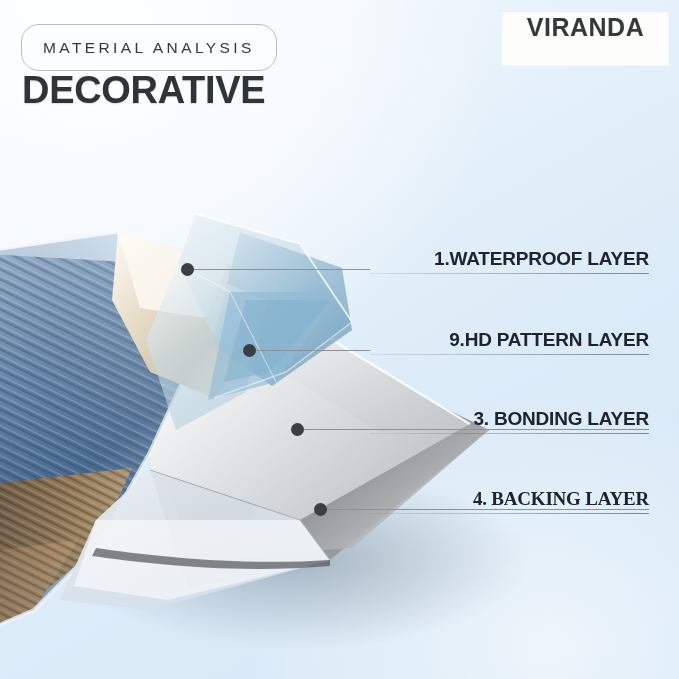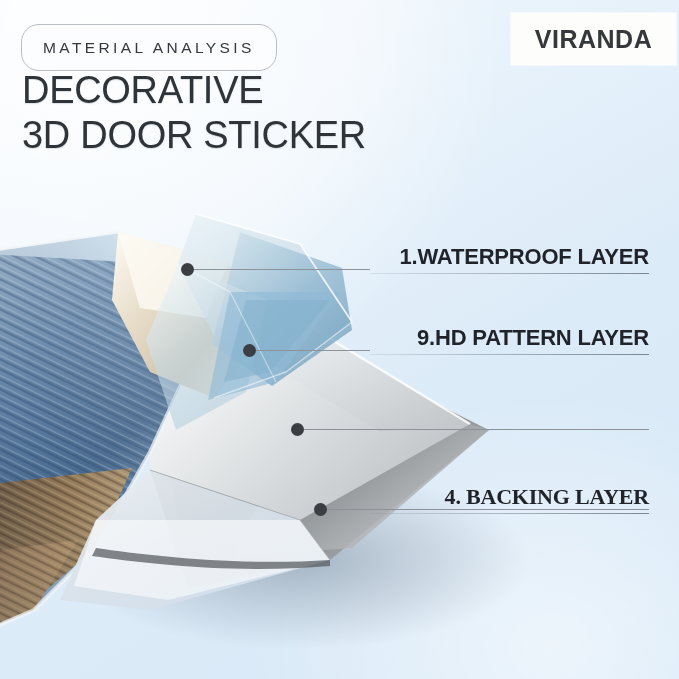--- a/index.html
+++ b/index.html
@@ -57,40 +57,38 @@
     color: #33383d;
     font-weight: 400;
     white-space: nowrap;
   }
 
   .title {
     position: absolute;
     left: 22px;
     top: 68px;
     color: #2f3438;
-    font-weight: normal;
+    font-weight: bold;
     font-size: 38px;
     line-height: 45px;
     letter-spacing: -0.3px;
     text-shadow: 0 1px 1px rgba(120,135,150,0.25);
   }
   .title-line { display: block; white-space: nowrap; }
 
   .logo-box {
     position: absolute;
     left: 503px;
     top: 13px;
     width: 165px;
     height: 52px;
     background: #fdfdfb;
     display: flex;
-    align-items: center;
     justify-content: center;
     box-shadow: 0 0 0 1px rgba(255,255,255,0.6);
-    margin-left: 8px;
   }
   .logo-text {
     font-size: 25px;
     font-weight: bold;
     color: #35393c;
     letter-spacing: 0.5px;
   }
 
   
   .sticker-stage {
@@ -105,21 +103,21 @@
 
   
   .callout {
     position: absolute;
     height: 34px;
   }
   .callout-label {
     position: absolute;
     bottom: 4px;
     right: 0;
-    font-size: 22px;
+    font-size: 19px;
     font-weight: bold;
     color: #20242a;
     white-space: nowrap;
     letter-spacing: -0.2px;
   }
   .callout-rule {
     position: absolute;
     bottom: 0;
     right: 0;
     height: 1px;
@@ -307,21 +305,20 @@
       <path d="M 96,548 C 150,556 240,566 330,560 L 330,566 C 238,574 148,564 92,556 Z" fill="#55595d" opacity="0.72"></path>
     </svg>
   </div>
 
   <div class="badge">
     <span class="badge-text">MATERIAL ANALYSIS</span>
   </div>
 
   <div class="title">
     <span class="title-line">DECORATIVE</span>
-    <span class="title-line">3D DOOR STICKER</span>
   </div>
 
   <div class="logo-box">
     <span class="logo-text">VIRANDA</span>
   </div>
 
   <div class="leader-dot" style="left:181px; top:263px;"></div>
   <div class="leader" style="left:194px; top:269px; width:176px;"></div>
   <div class="callout" style="left:370px; top:240px; width:279px;">
     <span class="callout-label">1.WATERPROOF LAYER</span>
@@ -330,20 +327,24 @@
 
   <div class="leader-dot" style="left:243px; top:344px;"></div>
   <div class="leader" style="left:256px; top:350px; width:114px;"></div>
   <div class="callout" style="left:370px; top:321px; width:279px;">
     <span class="callout-label">9.HD PATTERN LAYER</span>
     <div class="callout-rule" style="width:279px;"></div>
   </div>
 
   <div class="leader-dot" style="left:291px; top:423px;"></div>
   <div class="leader" style="left:304px; top:429px; width:345px;"></div>
+  <div class="callout" style="left:370px; top:400px; width:279px;">
+    <span class="callout-label">3. BONDING LAYER</span>
+    <div class="callout-rule" style="width:279px;"></div>
+  </div>
 
   <div class="leader-dot" style="left:314px; top:503px;"></div>
   <div class="leader" style="left:327px; top:509px; width:322px;"></div>
   <div class="callout" style="left:370px; top:480px; width:279px;font-family:Liberation Serif, serif;">
     <span class="callout-label">4. BACKING LAYER</span>
     <div class="callout-rule" style="width:279px;"></div>
   </div>
 
 </div>
 

